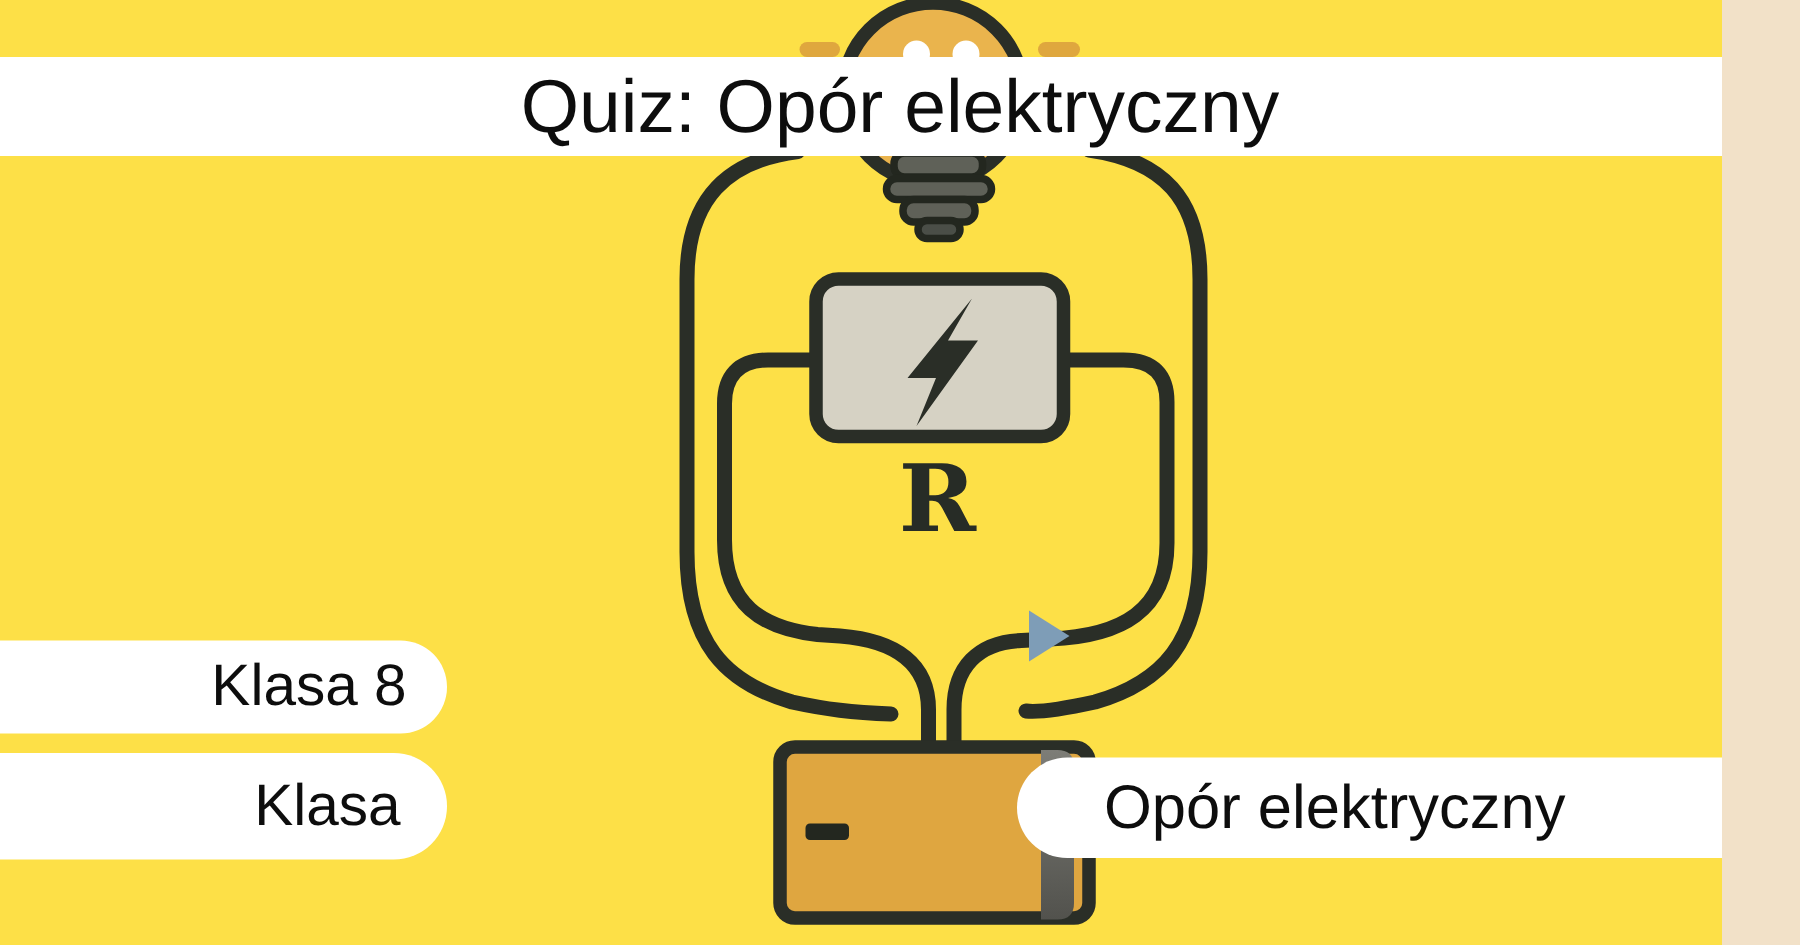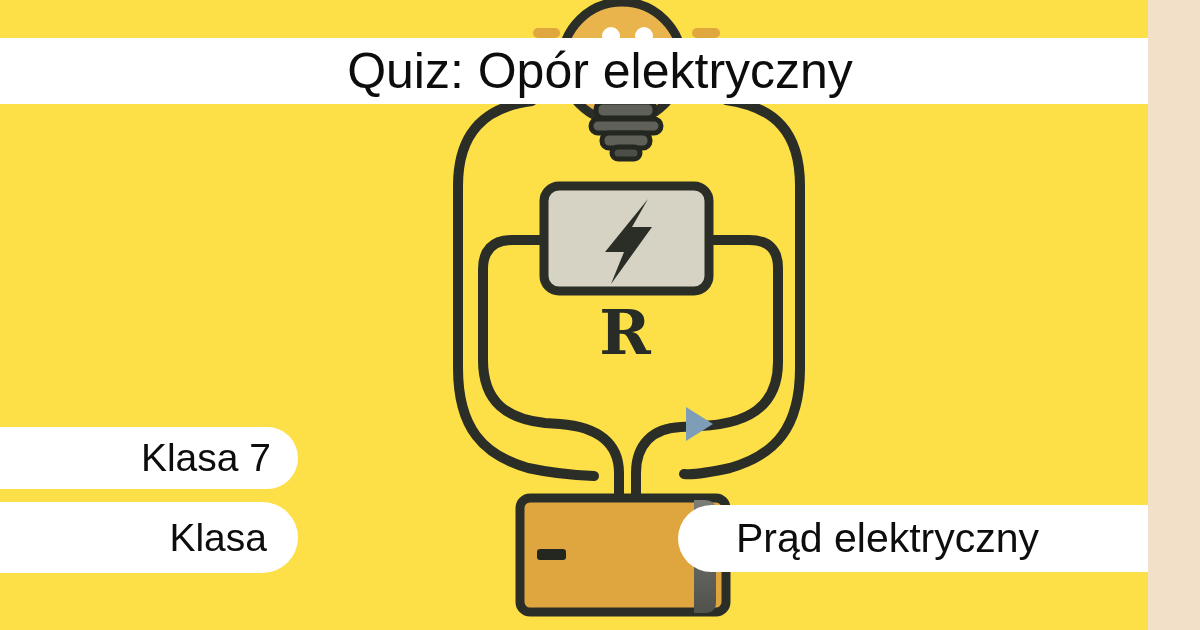--- a/index.html
+++ b/index.html
@@ -95,22 +95,22 @@
     </g>
   </svg>
 
   <div class="banner">
     <h1>Quiz: Opór elektryczny</h1>
   </div>
 
   <div class="r-label">R</div>
 
   <div class="pill pill-grade">
-    <span>Klasa 7</span>
+    <span>Klasa 8</span>
   </div>
   <div class="pill pill-subject">
     <span>Klasa</span>
   </div>
   <div class="pill pill-topic">
-    <span>Prąd elektryczny</span>
+    <span>Opór elektryczny</span>
   </div>
 
 </div>
 
 </body></html>

